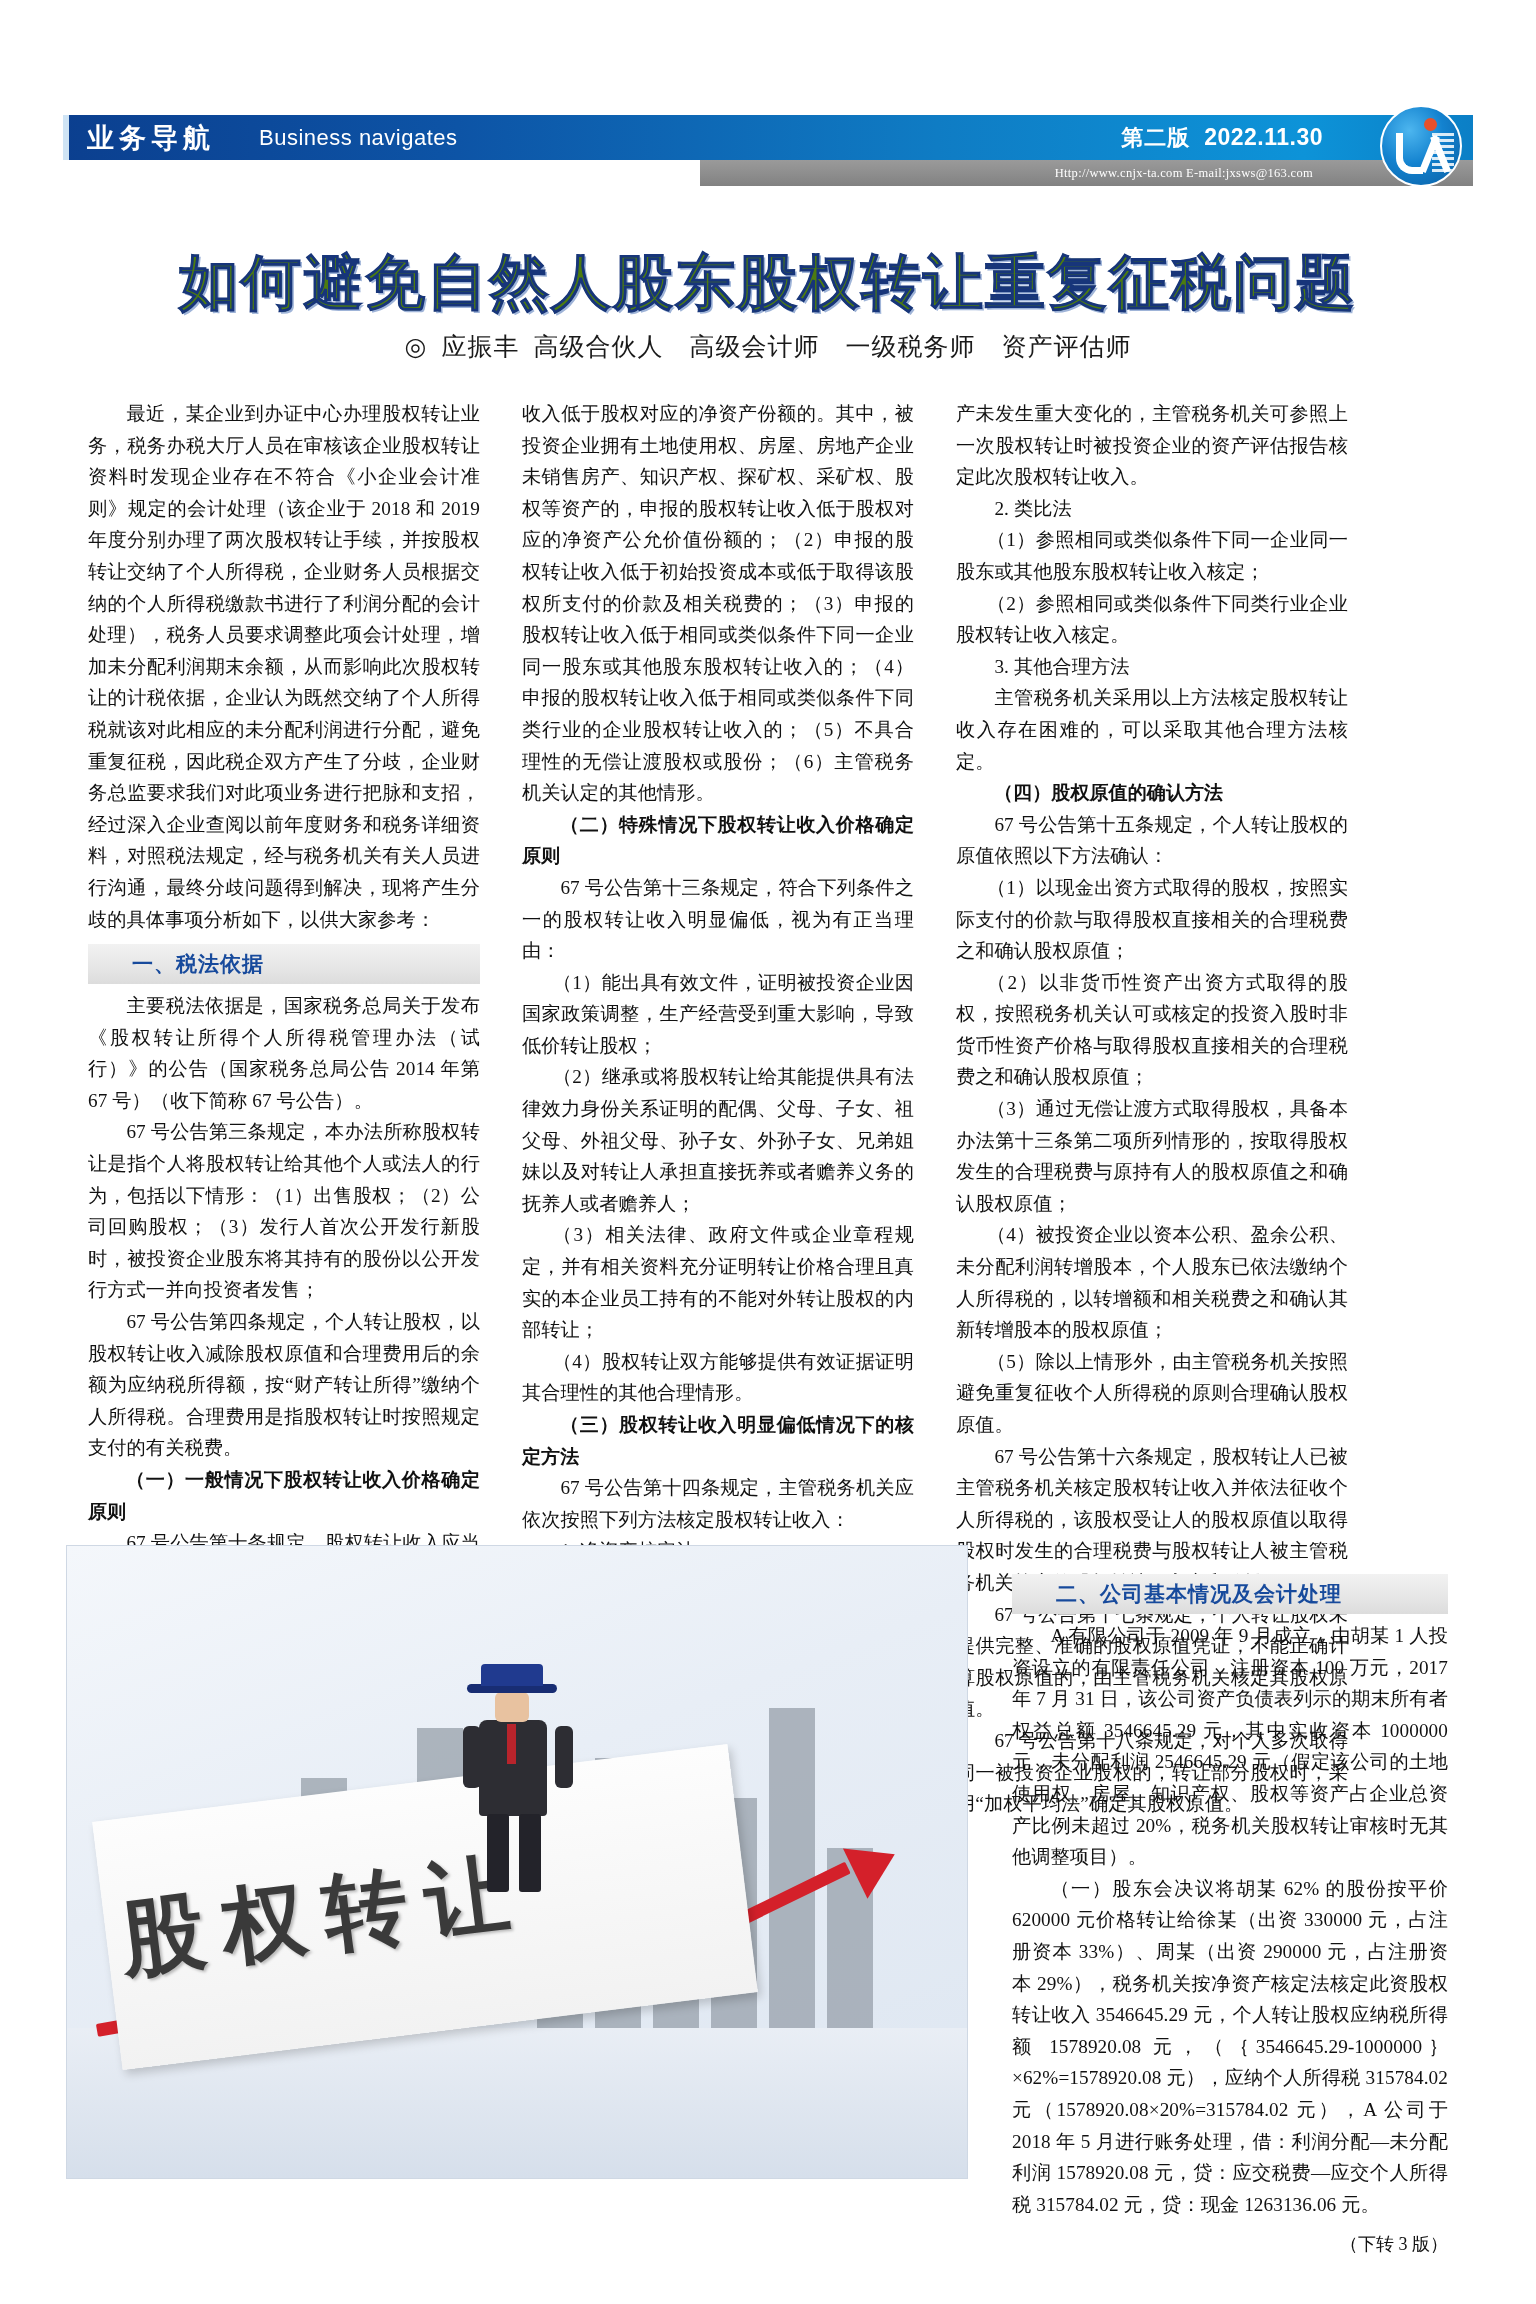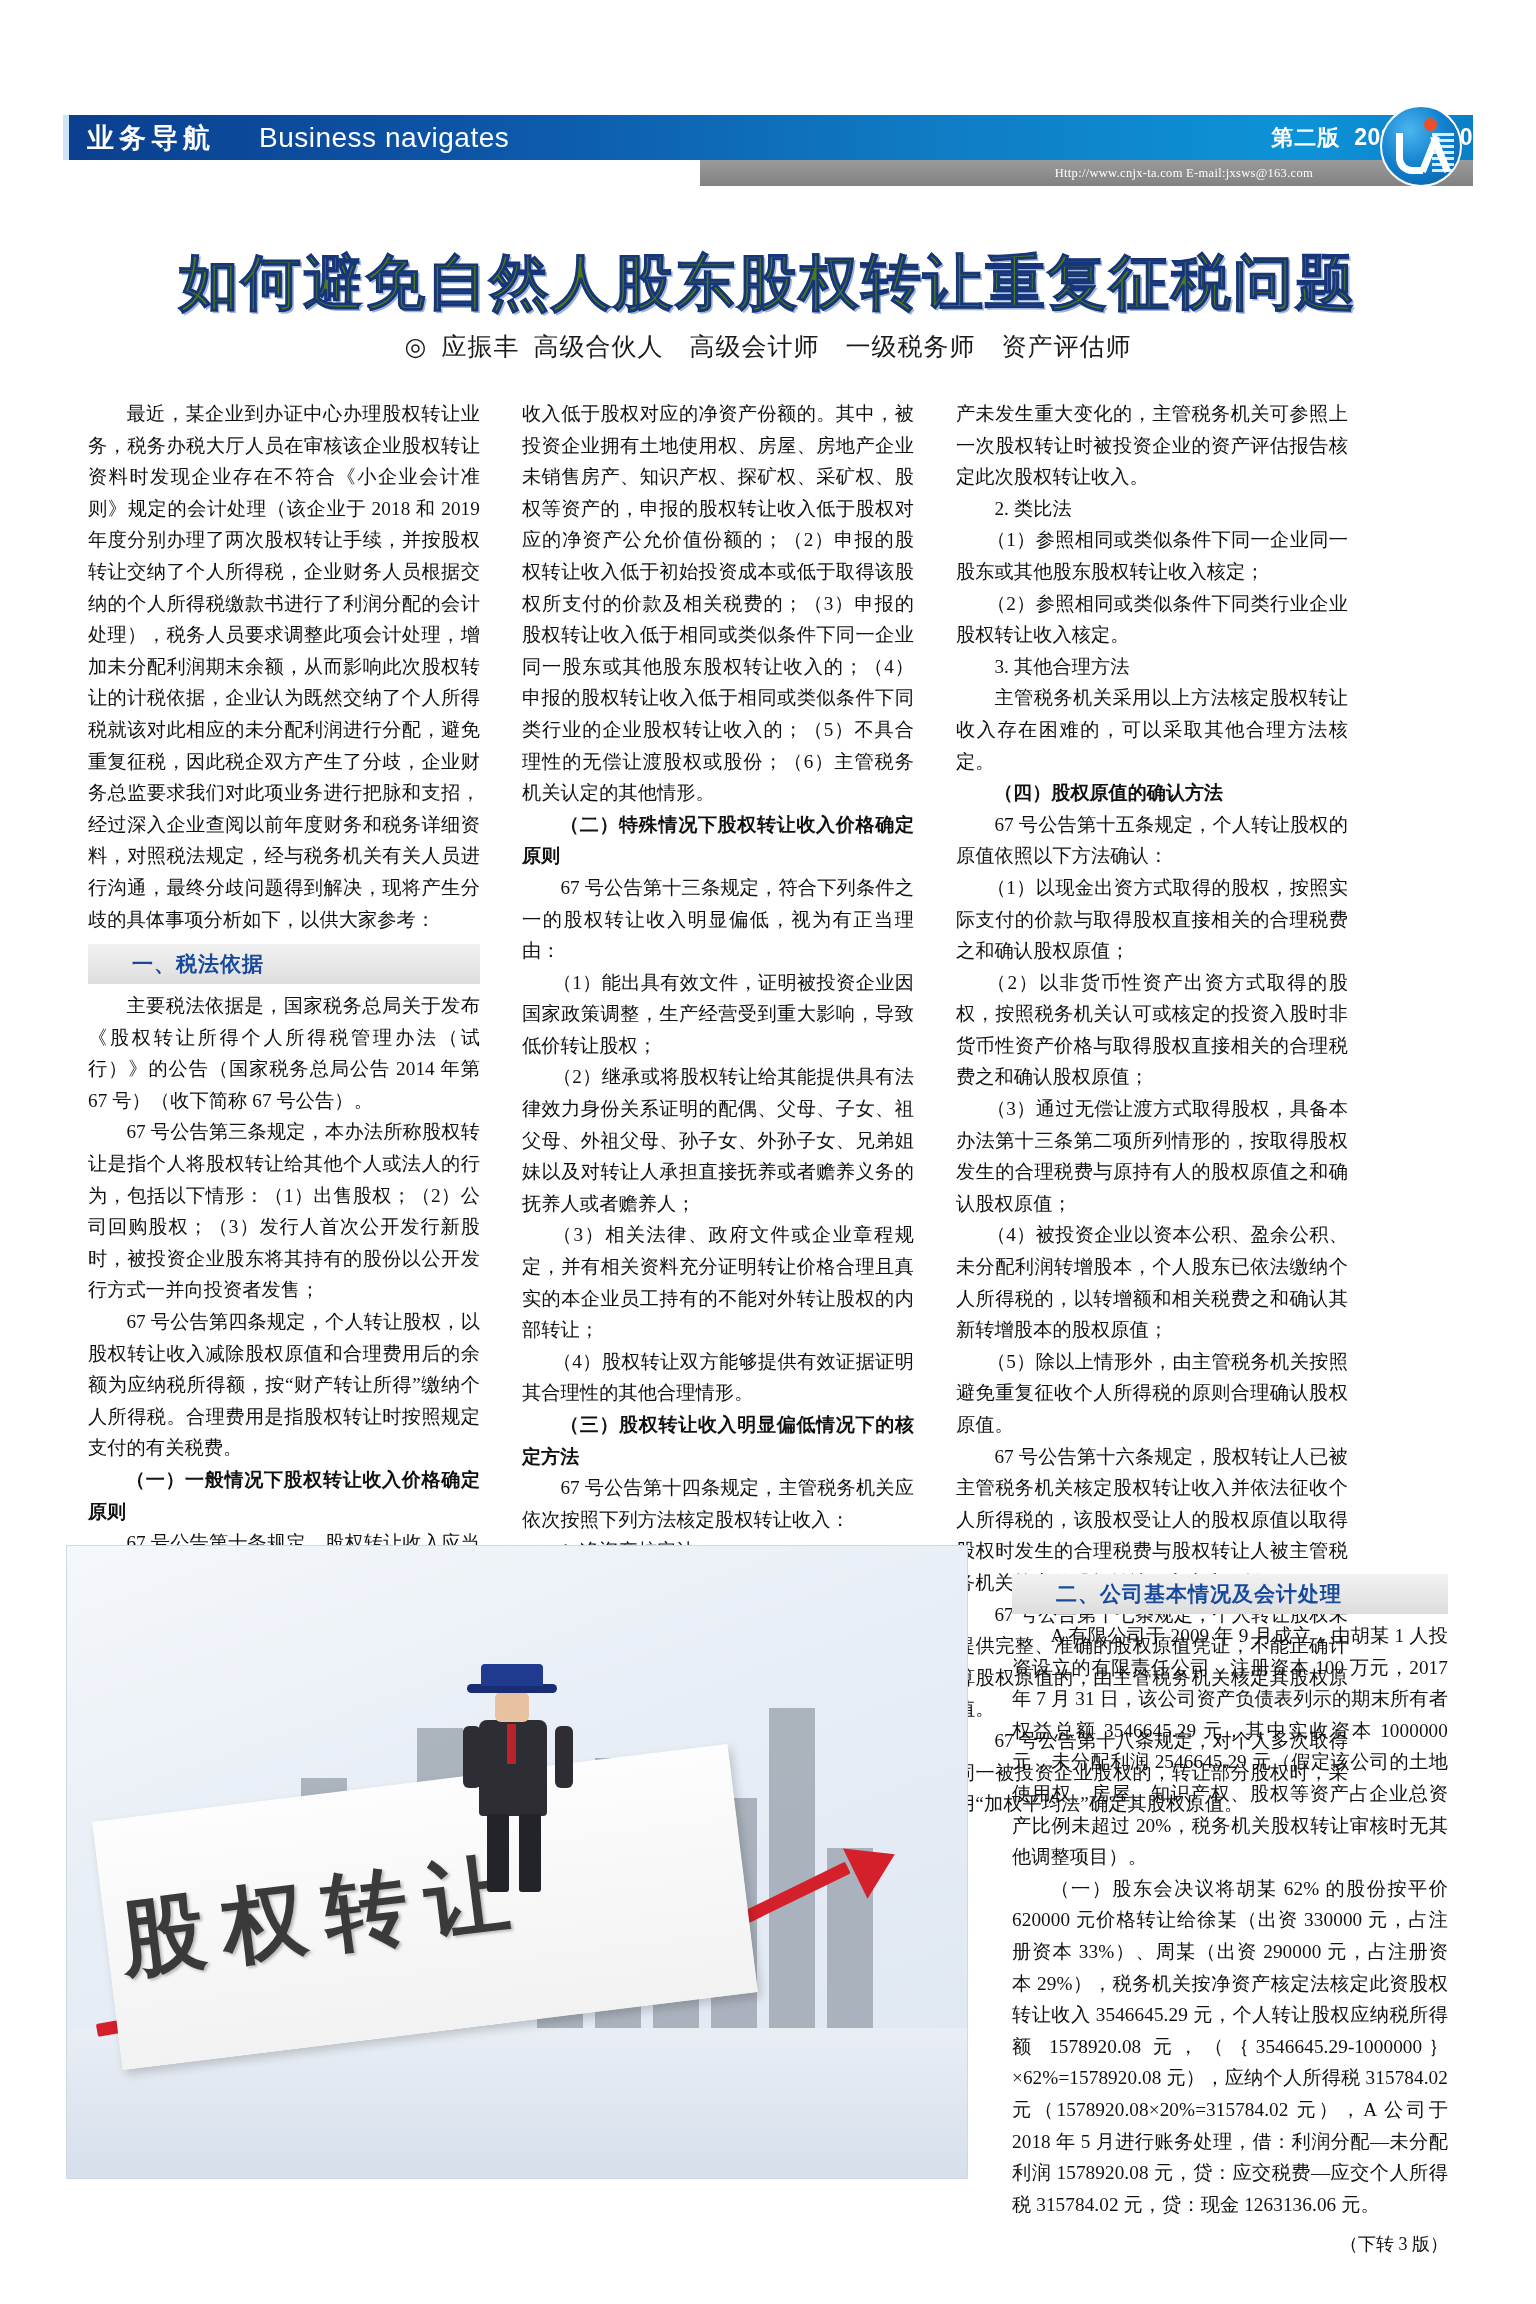--- a/index.html
+++ b/index.html
@@ -19,23 +19,23 @@
   }
   .masthead .accent{
     width:6px;height:45px;background:#cfe4f5;flex:0 0 6px;
   }
   .mh-cn{
     color:#ffffff;font-family:"Liberation Sans","DejaVu Sans",sans-serif;
     font-size:27px;font-weight:700;letter-spacing:5px;margin-left:18px;
   }
   .mh-en{
     color:#ffffff;font-family:"Liberation Sans","DejaVu Sans",sans-serif;
-    font-size:28px;font-weight:400;letter-spacing:0.5px;margin-left:44px;
-  }
-  .mh-right{margin-left:auto;display:flex;align-items:baseline;}
+    font-size:22px;font-weight:400;letter-spacing:0.5px;margin-left:44px;
+  }
+  .mh-right{margin-left:auto;display:flex;align-items:baseline;padding-right:150px;}
   .mh-edition{
     color:#ffffff;font-family:"Liberation Sans","DejaVu Sans",sans-serif;
     font-size:22px;font-weight:700;letter-spacing:1px;
   }
   .mh-date{
     color:#ffffff;font-family:"Liberation Sans","DejaVu Sans",sans-serif;
     font-size:23px;font-weight:700;margin-left:14px;letter-spacing:0.5px;
   }
 
   

